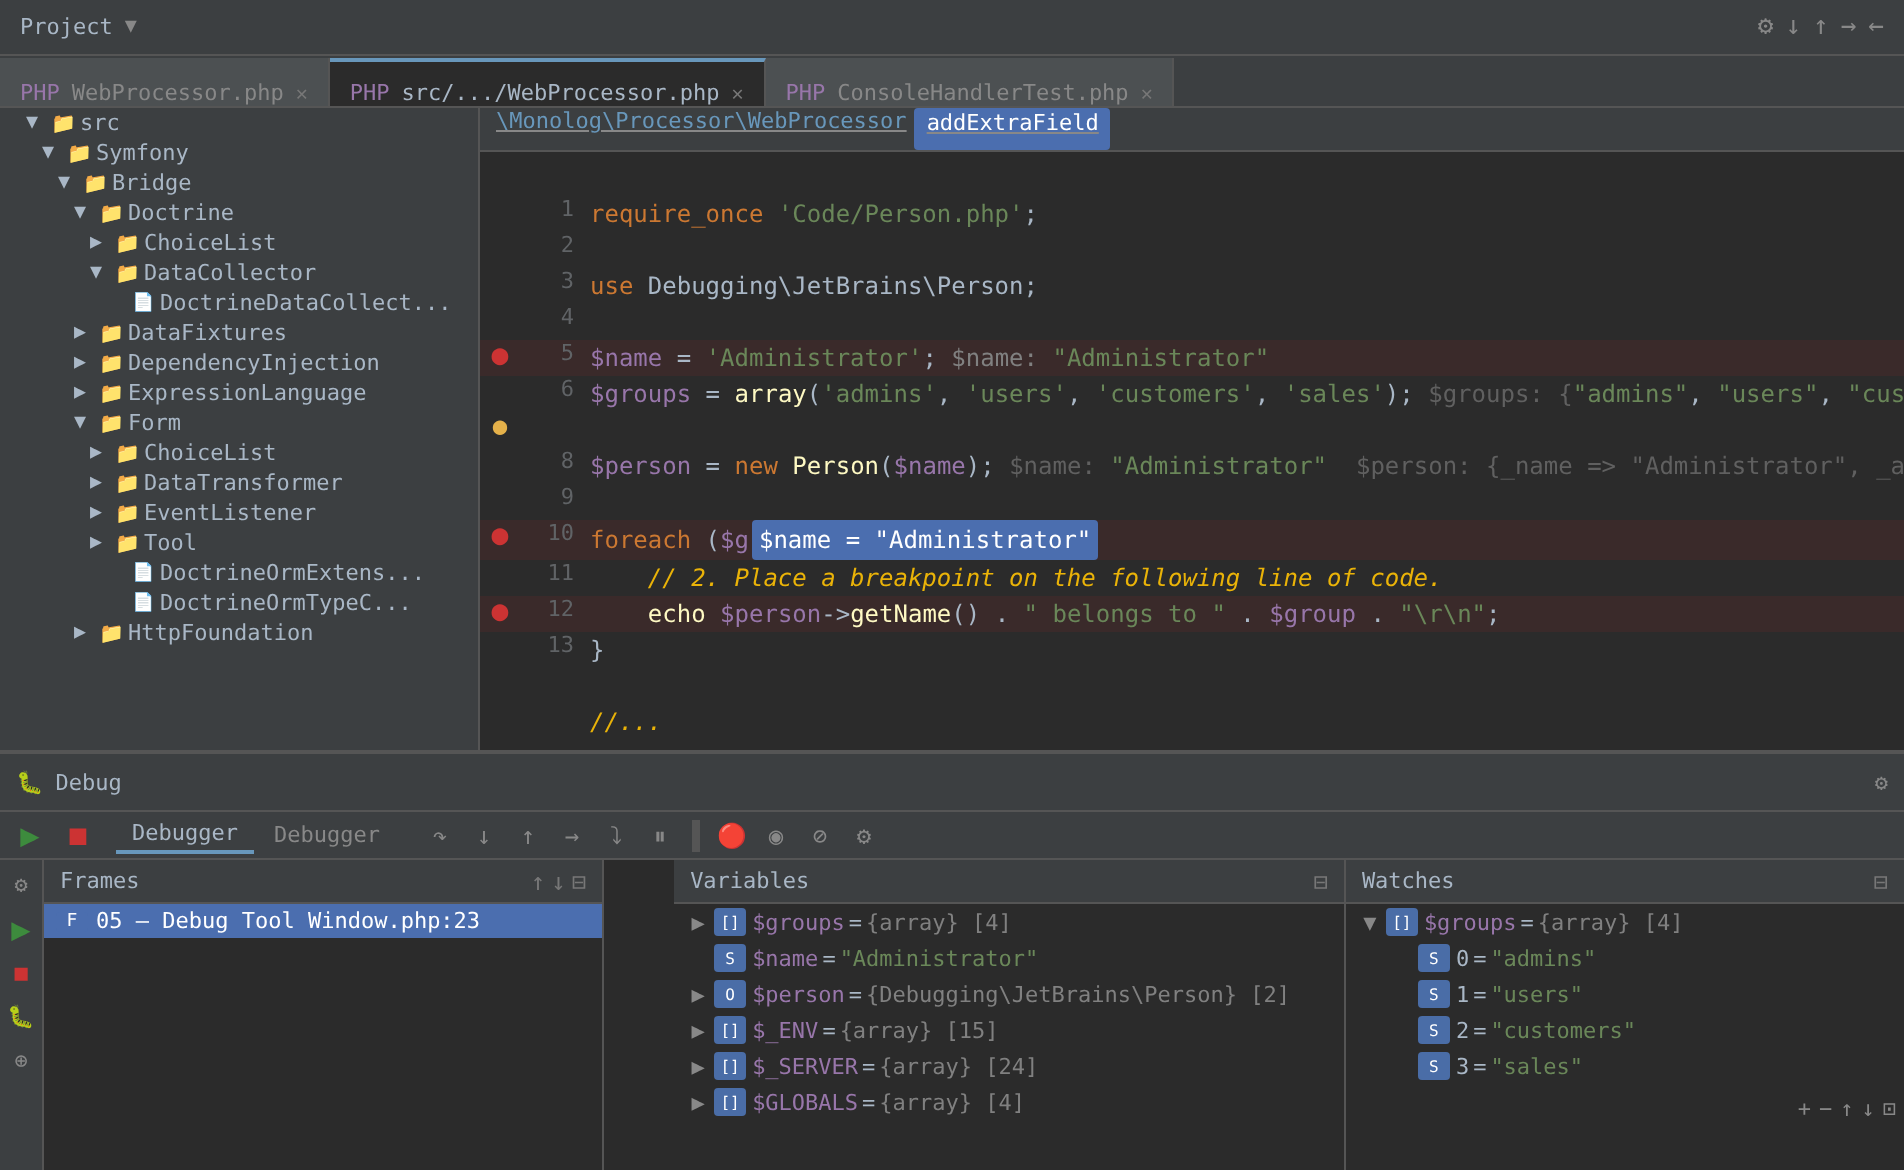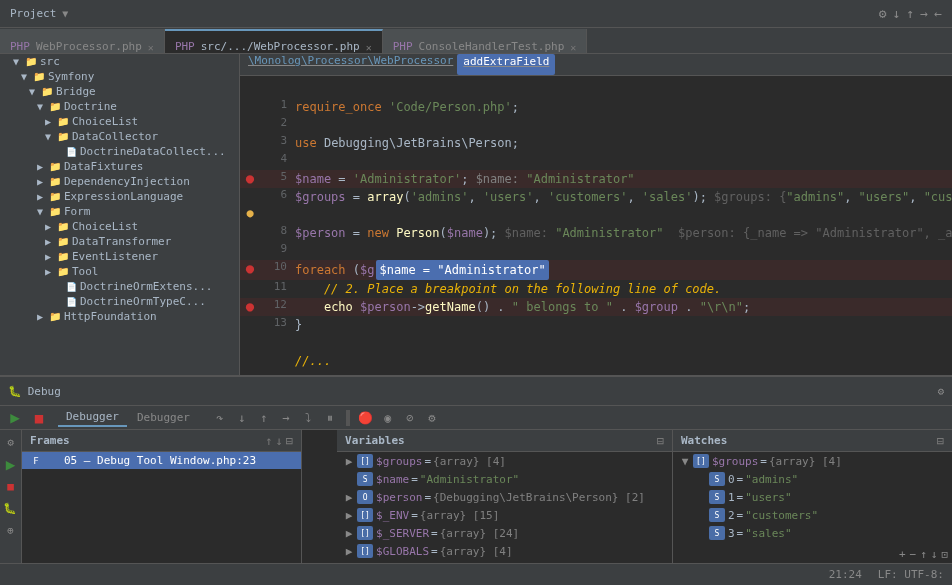--- a/index.html
+++ b/index.html
@@ -64,21 +64,21 @@
     
 
     .layout-container { display: flex; flex-direction: column; height: 585px; }
     .top-section { display: flex; flex: 1; overflow: hidden; }
     .bottom-section { height: 210px; display: flex; flex-direction: column; border-top: 1px solid #555; }
 
     .debug-panels-container { display: flex; flex: 1; overflow: hidden; }
     .debug-panel { flex: 1; border-right: 1px solid #555; overflow-y: auto; }
     .debug-panel:last-child { border-right: none; }
     .debug-panel-header { display: flex; align-items: center; justify-content: space-between; padding: 2px 8px; background: #3c3f41; border-bottom: 1px solid #555; font-size: 11px; color: #a9b7c6; height: 22px; }
-    .panel-title { font-weight: bold; }
+    .panel-title { font-weight: normal; }
     .panel-icons { color: #777; font-size: 12px; display: flex; gap: 3px; }
 
     .debug-item { display: flex; align-items: center; padding: 1px 4px; font-size: 11px; min-height: 18px; }
     .expand-icon { width: 16px; text-align: center; color: #888; flex-shrink: 0; }
     .var-icon { width: 16px; height: 14px; background: #4a6da7; display: inline-flex; align-items: center; justify-content: center; font-size: 8px; color: #fff; border-radius: 2px; flex-shrink: 0; margin-right: 3px; }
     .var-name { color: #9876aa; }
     .var-eq { color: #a9b7c6; margin: 0 2px; }
     .var-val { color: #a9b7c6; }
     .var-type { color: #808080; }
 
@@ -391,21 +391,21 @@
         <div class="debug-panel-header">
           <span class="panel-title">Frames</span>
           <div class="panel-icons">
             <span>↑</span>
             <span>↓</span>
             <span>⊟</span>
           </div>
         </div>
         <div class="frame-item selected">
           <span class="frame-icon" style="background:#4b6eaf; color:#fff; padding:0 3px; border-radius:2px; font-size:9px;">F</span>
-          <span style="margin-left:16px;">05 – Debug Tool Window.php:23</span>
+          <span style="margin-left:0;">05 – Debug Tool Window.php:23</span>
         </div>
       </div>
 
       <div class="debug-panel" style="flex:1.2;margin-left:35px;">
         <div class="debug-panel-header">
           <span class="panel-title">Variables</span>
           <div class="panel-icons">
             <span>⊟</span>
           </div>
         </div>
@@ -500,20 +500,16 @@
           <span>+</span>
           <span>−</span>
           <span>↑</span>
           <span>↓</span>
           <span>⊡</span>
         </div>
       </div>
 
     </div>
 
-    <div class="status-bar">
-      <span>21:24</span>
-      <span>LF: UTF-8:</span>
-    </div>
 
   </div>
 
 </div>
 
 </body></html>

